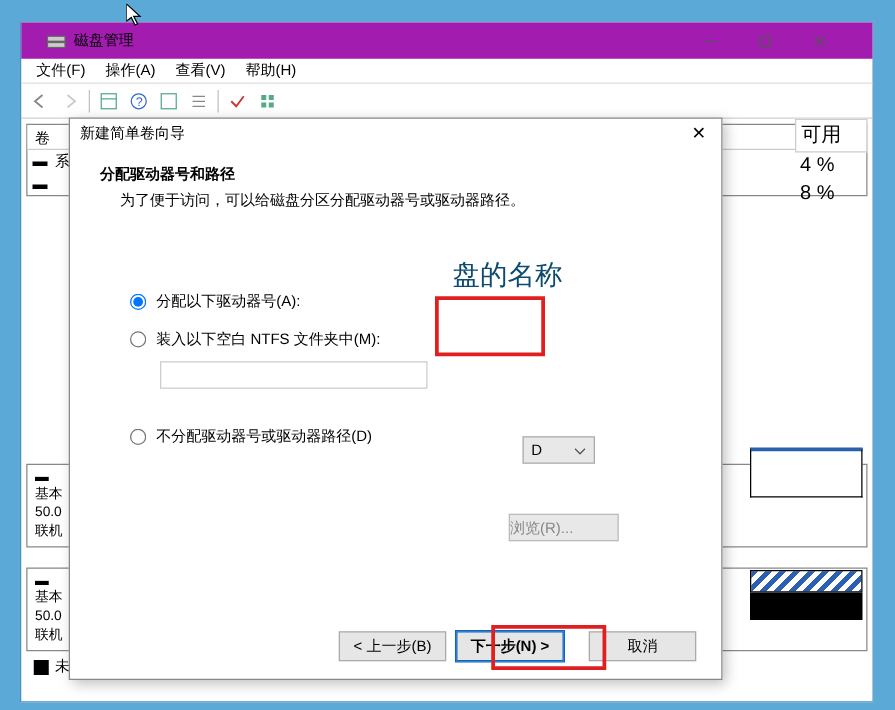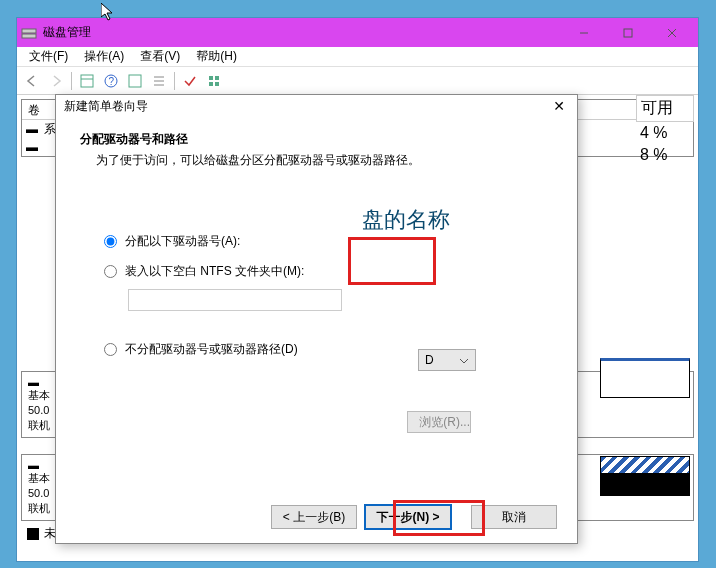--- a/index.html
+++ b/index.html
@@ -1,19 +1,19 @@
 <!DOCTYPE html>
 <html><head>
 <meta charset="utf-8">
 <style>
 * { box-sizing: border-box; margin: 0; padding: 0; font-family: "Microsoft YaHei", "SimSun", sans-serif; }
 body { background: #5aa9d6; width: 716px; height: 568px; position: relative; overflow: hidden; }
 
 .main-window { position: absolute; left: 16px; top: 17px; width: 683px; height: 545px; background: #fff; border: 1px solid #4a90c0; }
-.main-titlebar { height: 29px; display: flex; align-items: center; padding: 0 4px; background: #d946ef; }
+.main-titlebar { height: 29px; display: flex; align-items: center; padding: 0 20px; background: #a21caf; }
 .main-titlebar .icon { width: 16px; height: 16px; margin-right: 6px; }
 .main-titlebar .title { font-size: 12px; color: #000; flex: 1; }
 .win-controls { display: flex; }
 .win-controls .btn { width: 44px; height: 28px; display: flex; align-items: center; justify-content: center; cursor: pointer; }
 .win-controls .btn svg { width: 10px; height: 10px; }
 
 .menu-bar { height: 20px; display: flex; align-items: center; padding: 0 4px; font-size: 12px; color: #000; border-bottom: 1px solid #e0e0e0; }
 .menu-bar .item { padding: 0 8px; cursor: pointer; }
 
 .toolbar { height: 28px; display: flex; align-items: center; padding: 0 4px; gap: 2px; border-bottom: 1px solid #d0d0d0; }
@@ -46,21 +46,21 @@
 .wizard-titlebar .x { width:20px; text-align:center; cursor:pointer; font-size:14px; }
 .wizard-body { padding: 14px 24px 0 24px; font-size: 12px; color:#000; }
 .wizard-body h3 { font-size: 12px; font-weight: bold; margin-bottom: 4px; }
 .wizard-body .subtitle { font-size: 12px; margin-left: 16px; margin-bottom: 60px; }
 .radio-row { display:flex; align-items:center; margin: 6px 0 6px 24px; height: 24px; }
 .radio-row input[type=radio]{ margin-right: 8px; }
 .radio-row .label { font-size: 12px; }
 .drive-select { position:absolute; left: 362px; top: 254px; width:58px; height:22px; border:1px solid #aaa; background:#e8e8e8; display:flex; align-items:center; padding:0 6px; font-size:12px; cursor:pointer; }
 .drive-select .chev { margin-left:auto; }
 .mount-path { width: 214px; height: 22px; border:1px solid #ccc; background:#fff; margin-left: 48px; margin-top:6px; }
-.browse-btn { position:absolute; left:351px; top:316px; width:64px; height:22px; background:#e8e8e8; border:1px solid #bbb; color:#888; font-size:12px; display:flex; align-items:center; justify-content:flex-end; }
+.browse-btn { position:absolute; left:351px; top:316px; width:88px; height:22px; background:#e8e8e8; border:1px solid #bbb; color:#888; font-size:12px; display:flex; align-items:center; justify-content:flex-start; }
 
 .wizard-footer { position:absolute; bottom: 14px; right: 20px; display:flex; gap: 8px; margin-top: 47px; }
 .wizard-footer .wbtn { width: 86px; height: 24px; border:1px solid #aaa; background:#e6e6e6; font-size:12px; display:flex; align-items:center; justify-content:center; cursor:pointer; }
 .wizard-footer .wbtn.primary { border:1px solid #0a66c2; outline:1px solid #0a66c2;font-weight:bold; }
 
 
 .annotation { position:absolute; border:3px solid #e02020; z-index:30; pointer-events:none; }
 .anno-label { position:absolute; color:#0c4a6e; font-size:22px; z-index:30; font-weight:500; }
 
 

